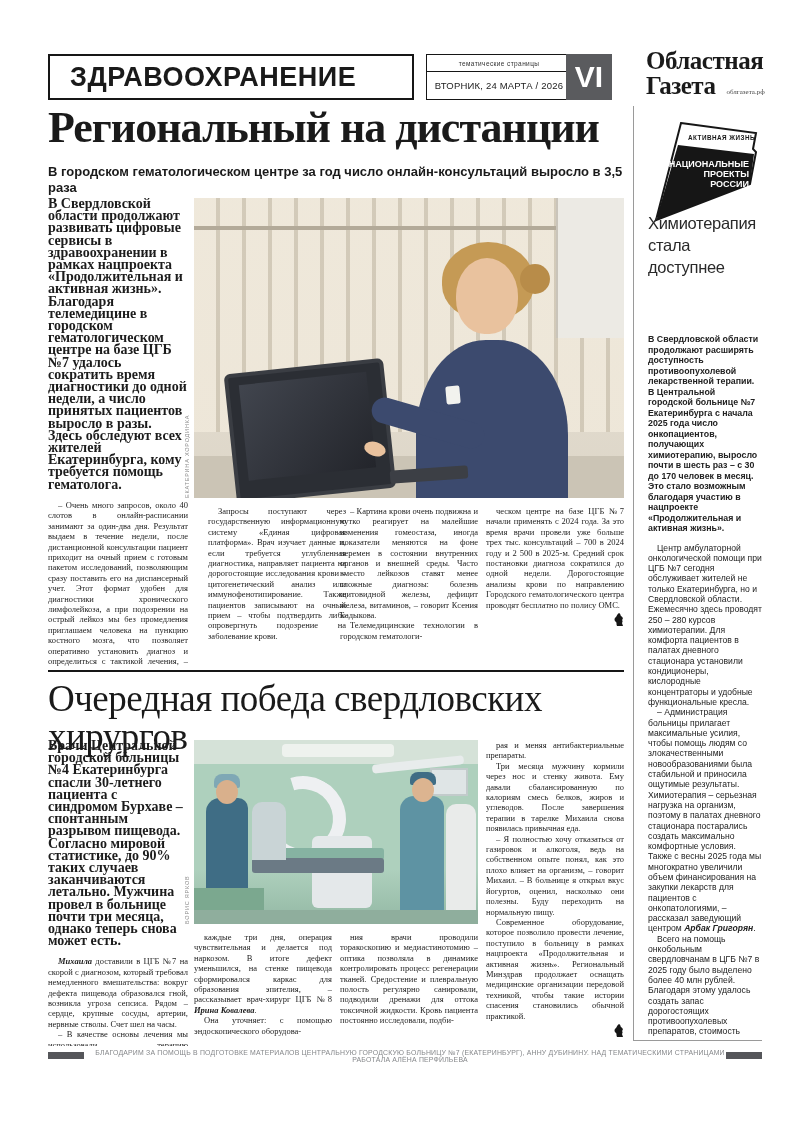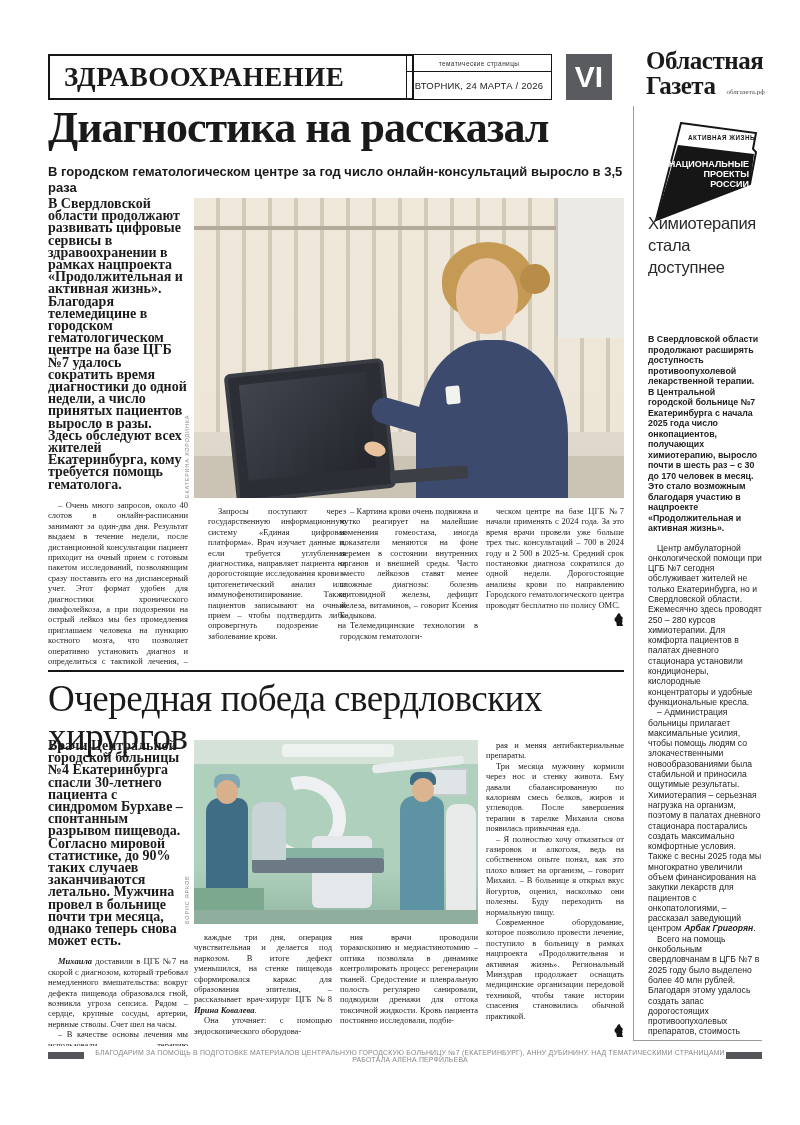--- a/index.html
+++ b/index.html
@@ -3,23 +3,23 @@
 <meta charset="utf-8">
 <style>
   html,body{margin:0;padding:0;background:#e8e8e8;}
   .page{position:relative;width:800px;height:1125px;background:#ffffff;margin:0 auto;
         font-family:"Liberation Serif",serif;color:#1a1a1a;overflow:hidden;}
   .abs{position:absolute;}
 
   
   .section-box{left:48px;top:54px;width:366px;height:46px;border:2px solid #161616;
                display:flex;align-items:center;box-sizing:border-box;}
-  .section-box span{font-family:Liberation Serif, serif;font-weight:bold;
-               font-size:27px;letter-spacing:.5px;padding-left:14px;}
-  .kicker-box{left:406px;top:54px;width:146px;height:46px;border:1.5px solid #161616;
+  .section-box span{font-family:Liberation Sans, sans-serif;font-weight:bold;
+               font-size:27px;letter-spacing:.5px;padding-left:20px;}
+  .kicker-box{left:426px;top:54px;width:146px;height:46px;border:1.5px solid #161616;
               box-sizing:border-box;display:flex;flex-direction:column;}
   .kicker-top{height:16px;border-bottom:1.5px solid #161616;display:flex;align-items:center;justify-content:center;
               font-family:"Liberation Sans",sans-serif;font-size:6.5px;letter-spacing:.4px;color:#333;}
   .kicker-bottom{flex:1;display:flex;align-items:center;justify-content:center;
               font-family:"Liberation Sans",sans-serif;font-size:9.5px;letter-spacing:.2px;color:#222;}
   .page-badge{left:566px;top:54px;width:46px;height:46px;background:#5a5b5e;color:#fff;
               display:flex;align-items:center;justify-content:center;
               font-family:"Liberation Sans",sans-serif;font-weight:bold;font-size:30px;}
   .masthead{left:646px;top:48px;width:120px;font-family:"Liberation Serif",serif;
             font-weight:bold;font-size:25px;line-height:25px;letter-spacing:-.5px;}
@@ -131,21 +131,21 @@
     <div class="kicker-bottom">ВТОРНИК, 24 МАРТА / 2026</div>
   </div>
   <div class="abs page-badge">
     <span>VI</span>
   </div>
   <div class="abs masthead">
     <div>Областная</div>
     <div><span>Газета</span><span class="mh-suffix">облгазета.рф</span></div>
   </div>
 
-  <div class="abs h1">Диагностика на рассказал</div>
+  <div class="abs h1">Региональный на дистанции</div>
   <div class="abs sub1">В городском гематологическом центре за год число онлайн-консультаций выросло в 3,5 раза</div>
 
   <div class="abs col a1c1">
     <p class="lead">В Свердловской области продолжают развивать цифровые сервисы в здравоохранении в рамках нацпроекта «Продолжительная и активная жизнь». Благодаря телемедицине в городском гематологическом центре на базе ЦГБ №7 удалось сократить время диагностики до одной недели, а число принятых пациентов выросло в разы. Здесь обследуют всех жителей Екатеринбурга, кому требуется помощь гематолога.</p>
     <div class="rich">
         <p><span>– Очень много запросов, около 40 слотов в онлайн-расписании занимают за один-два дня. Результат выдаем в течение недели, после дистанционной консультации пациент приходит на очный прием с готовым пакетом исследований, позволяющим сразу поставить его на диспансерный учет. Этот формат удобен для диагностики хронического лимфолейкоза, а при подозрении на острый лейкоз мы без промедления приглашаем человека на пункцию костного мозга, что позволяет оперативно установить диагноз и определиться с тактикой лечения, – рассказывает врач-гематолог ЦГБ №7 </span><span class="b">Ксения Бадыкова</span><span>.</span></p>
       </div>
   </div>
 
   <div class="abs photo photo1">

